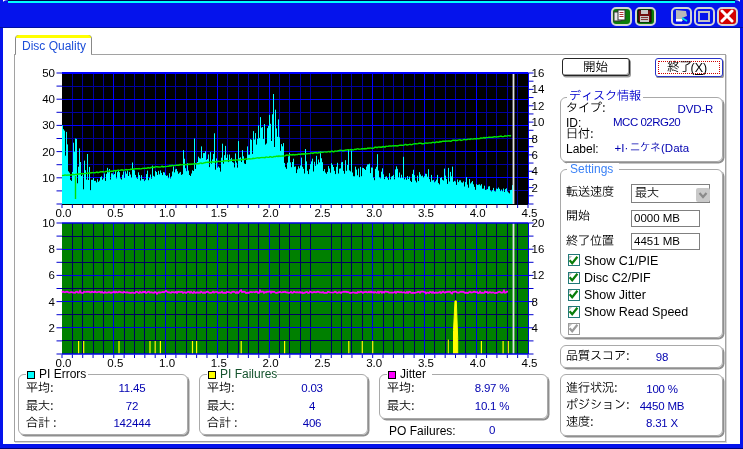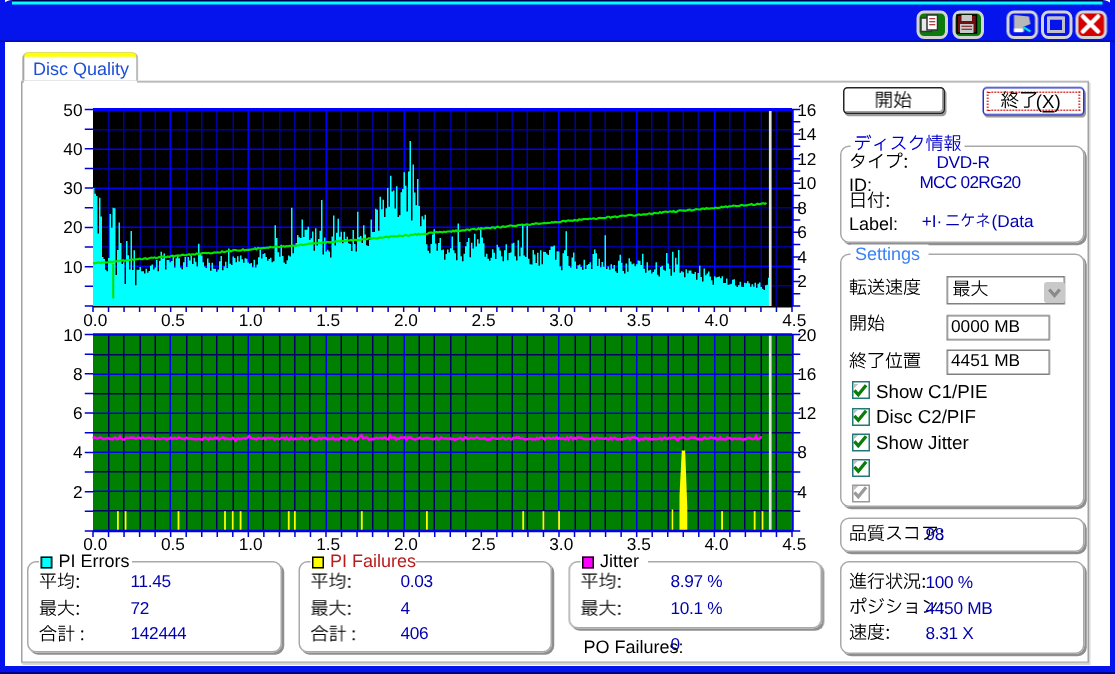--- a/index.html
+++ b/index.html
@@ -1,18 +1,18 @@
 <!DOCTYPE html>
 <html><head><meta charset="utf-8"><style>
 *{margin:0;padding:0;box-sizing:border-box}
 html,body{width:743px;height:449px;background:#fff;font-family:"Liberation Sans",sans-serif;overflow:hidden}
 body{transform:translateZ(0)}
 .abs,.val,.lat{transform:translateZ(0)}
 .abs{position:absolute}
-.val{position:absolute;font-size:11.5px;color:#0000B0;text-align:left;letter-spacing:-0.2px}
+.val{position:absolute;font-size:11.5px;color:#0000B0;text-align:center;letter-spacing:-0.2px}
 .lat{position:absolute;font-size:12px;color:#000}
 .gbox{position:absolute;border:1px solid #A9A9A9;border-radius:6px;background:transparent;box-shadow:1.5px 1.5px 0 #8F8F8F}
 .cb{position:absolute;width:12px;height:12px;background:#fff;border:1.5px solid #217878}
 </style></head><body>
 <div class="abs" style="left:0;top:0;width:743px;height:449px;background:#fff">
 <div class="abs" style="left:0;top:0;width:3px;height:449px;background:#0513EC"></div>
 <div class="abs" style="left:740px;top:0;width:3px;height:449px;background:#0513EC"></div>
 <div class="abs" style="left:0;top:444px;width:743px;height:4px;background:#0513EC"></div>
 <div class="abs" style="left:0;top:448px;width:743px;height:1px;background:#000080"></div>
 <div class="abs" style="left:0;top:0;width:743px;height:28px;background:#0513EC;border-radius:8px 8px 0 0"></div>
@@ -133,21 +133,21 @@
       <path transform="translate(0,9.8)" d="M1.7 -9.7H10.4V-6.3H1.7ZM9.6 -8.3V-9.1H2.4V-8.3ZM2.4 -7.7V-6.9H9.6V-7.7ZM0.6 -5.4H11.4V-4.8H5.7V0.9H5.0V-0.4Q3.1 -0.0 0.6 0.1L0.5 -0.5L1.7 -0.6V-4.8H0.6ZM2.4 -3.9H5.0V-4.8H2.4ZM10.8 -3.3Q10.3 -2.0 9.2 -0.9Q10.2 -0.2 11.4 0.2L11.1 0.9Q9.7 0.3 8.7 -0.4Q7.7 0.4 6.4 0.9L6.0 0.3Q7.3 -0.2 8.2 -0.9Q7.3 -1.6 6.7 -2.7L7.2 -3.0Q7.8 -2.1 8.7 -1.3Q9.6 -2.1 10.0 -3.2H6.2V-3.9H10.8ZM2.4 -2.4H5.0V-3.3H2.4ZM2.4 -0.7Q3.9 -0.8 5.0 -0.9V-1.8H2.4Z M18.3 -6.0Q18.4 -4.8 18.9 -3.8Q19.4 -2.8 20.5 -1.9Q21.6 -1.0 23.5 0.0L23.0 0.7Q21.3 -0.3 20.2 -1.1Q19.2 -2.0 18.6 -2.9Q18.1 -3.8 18.0 -5.0H17.9Q17.8 -3.8 17.2 -2.9Q16.7 -1.9 15.7 -1.1Q14.7 -0.3 13.0 0.7L12.5 0.0Q14.4 -1.0 15.4 -1.9Q16.5 -2.8 16.9 -3.8Q17.4 -4.8 17.5 -6.0H12.7V-6.7H17.5V-9.9H18.3V-6.7H23.3V-6.0Z M25.1 -5.8V-6.0Q25.1 -6.3 25.3 -6.5Q25.5 -6.6 25.8 -6.6Q26.2 -6.6 26.4 -6.5Q26.6 -6.3 26.6 -6.0V-5.8Q26.6 -5.5 26.4 -5.3Q26.2 -5.1 25.8 -5.1Q25.5 -5.1 25.3 -5.3Q25.1 -5.5 25.1 -5.8ZM25.1 -0.6V-0.7Q25.1 -1.0 25.3 -1.2Q25.5 -1.4 25.8 -1.4Q26.2 -1.4 26.4 -1.2Q26.6 -1.0 26.6 -0.7V-0.6Q26.6 -0.2 26.4 -0.0Q26.2 0.1 25.8 0.1Q25.5 0.1 25.3 -0.0Q25.1 -0.2 25.1 -0.6Z" fill="#000000"></path>
     </svg>
     <div class="val" style="left:87px;top:399.5px;width:90px">72</div>
     <svg style="position:absolute;left:26px;top:417.0px;overflow:visible" width="32" height="16">
       <path transform="translate(0,9.8)" d="M0.3 -6.0Q2.5 -7.0 3.7 -7.9Q4.9 -8.9 5.4 -10.0H6.4Q6.9 -8.9 8.1 -8.0Q9.4 -7.0 11.7 -5.9L11.3 -5.2Q8.8 -6.3 7.6 -7.4Q6.3 -8.5 5.9 -9.6H5.9Q5.5 -8.5 4.3 -7.4Q3.1 -6.3 0.7 -5.2ZM8.7 -5.7H3.3V-6.4H8.7ZM1.9 -4.1H10.1V0.8H9.3V0.2H2.7V0.8H1.9ZM2.7 -3.4V-0.5H9.3V-3.4Z M21.1 -6.3H23.6V-5.6H21.1V0.9H20.4V-5.6H18.0V-6.3H20.4V-10.0H21.1ZM13.2 -9.6H17.3V-9.0H13.2ZM17.7 -7.3H12.7V-7.9H17.7ZM13.3 -6.3H17.2V-5.6H13.3ZM17.2 -4.0H13.3V-4.6H17.2ZM14.0 0.9H13.3V-3.0H17.2V0.3H14.0ZM16.5 -2.3H14.0V-0.4H16.5Z M28.1 -5.8V-6.0Q28.1 -6.3 28.3 -6.5Q28.5 -6.6 28.8 -6.6Q29.2 -6.6 29.4 -6.5Q29.5 -6.3 29.5 -6.0V-5.8Q29.5 -5.5 29.4 -5.3Q29.2 -5.1 28.8 -5.1Q28.5 -5.1 28.3 -5.3Q28.1 -5.5 28.1 -5.8ZM28.1 -0.6V-0.7Q28.1 -1.0 28.3 -1.2Q28.5 -1.4 28.8 -1.4Q29.2 -1.4 29.4 -1.2Q29.5 -1.0 29.5 -0.7V-0.6Q29.5 -0.2 29.4 -0.0Q29.2 0.1 28.8 0.1Q28.5 0.1 28.3 -0.0Q28.1 -0.2 28.1 -0.6Z" fill="#000000"></path>
     </svg>
     <div class="val" style="left:87px;top:417.0px;width:90px">142444</div>
 <div class="gbox" style="left:199px;top:374px;width:169px;height:61px"></div>
     <div class="abs" style="left:207px;top:368px;width:70px;height:12px;background:#fff"></div>
     <div class="abs" style="left:208px;top:370.5px;width:8px;height:8px;background:#FFFF00;border:1px solid #000"></div>
-    <div class="abs" style="left:220px;top:367px;font-size:12px;color:#b91c1c">PI Failures</div>
+    <div class="abs" style="left:220px;top:367px;font-size:12px;color:#14532d">PI Failures</div>
     <svg style="position:absolute;left:207px;top:382px;overflow:visible" width="29" height="16">
       <path transform="translate(0,9.8)" d="M6.3 -4.2H11.4V-3.4H6.3V0.8H5.5V-3.4H0.6V-4.2H5.5V-8.6H1.0V-9.4H11.0V-8.6H6.3ZM7.8 -5.2Q8.3 -5.8 8.7 -6.6Q9.2 -7.4 9.5 -8.1L10.2 -7.7Q9.9 -7.0 9.4 -6.2Q8.9 -5.4 8.5 -4.8ZM2.4 -8.1Q2.8 -7.5 3.3 -6.7Q3.7 -5.9 4.1 -5.2L3.4 -4.9Q3.1 -5.5 2.6 -6.3Q2.1 -7.2 1.8 -7.7Z M23.1 -8.2V-6.7Q23.1 -5.4 23.0 -3.9Q22.9 -2.4 22.7 -1.3Q22.6 -0.3 22.1 0.2Q21.6 0.7 20.7 0.7H19.0L18.8 -0.0H20.6Q21.3 -0.0 21.5 -0.3Q21.8 -0.6 21.9 -1.3Q22.1 -2.3 22.2 -3.8Q22.2 -5.4 22.2 -6.7V-7.4H18.3Q17.7 -6.2 17.0 -5.3L16.4 -5.8Q17.1 -6.7 17.7 -7.8Q18.2 -9.0 18.6 -10.1L19.3 -9.9Q19.1 -9.1 18.7 -8.2ZM14.8 -2.0Q15.6 -2.2 16.4 -2.6L16.5 -1.9Q14.9 -1.2 12.7 -0.5L12.5 -1.2Q13.3 -1.4 14.1 -1.7V-6.0H12.6V-6.7H14.1V-10.0H14.8V-6.7H16.2V-6.0H14.8ZM17.7 -5.5H21.2V-4.7H17.7ZM21.4 -2.9Q20.5 -2.4 19.4 -2.0Q18.2 -1.5 17.3 -1.2L17.0 -2.0Q18.0 -2.2 19.1 -2.7Q20.2 -3.1 21.2 -3.6Z M25.1 -5.8V-6.0Q25.1 -6.3 25.3 -6.5Q25.5 -6.6 25.8 -6.6Q26.2 -6.6 26.4 -6.5Q26.6 -6.3 26.6 -6.0V-5.8Q26.6 -5.5 26.4 -5.3Q26.2 -5.1 25.8 -5.1Q25.5 -5.1 25.3 -5.3Q25.1 -5.5 25.1 -5.8ZM25.1 -0.6V-0.7Q25.1 -1.0 25.3 -1.2Q25.5 -1.4 25.8 -1.4Q26.2 -1.4 26.4 -1.2Q26.6 -1.0 26.6 -0.7V-0.6Q26.6 -0.2 26.4 -0.0Q26.2 0.1 25.8 0.1Q25.5 0.1 25.3 -0.0Q25.1 -0.2 25.1 -0.6Z" fill="#000000"></path>
     </svg>
     <div class="val" style="left:267px;top:382px;width:90px">0.03</div>
     <svg style="position:absolute;left:207px;top:399.5px;overflow:visible" width="29" height="16">
       <path transform="translate(0,9.8)" d="M1.7 -9.7H10.4V-6.3H1.7ZM9.6 -8.3V-9.1H2.4V-8.3ZM2.4 -7.7V-6.9H9.6V-7.7ZM0.6 -5.4H11.4V-4.8H5.7V0.9H5.0V-0.4Q3.1 -0.0 0.6 0.1L0.5 -0.5L1.7 -0.6V-4.8H0.6ZM2.4 -3.9H5.0V-4.8H2.4ZM10.8 -3.3Q10.3 -2.0 9.2 -0.9Q10.2 -0.2 11.4 0.2L11.1 0.9Q9.7 0.3 8.7 -0.4Q7.7 0.4 6.4 0.9L6.0 0.3Q7.3 -0.2 8.2 -0.9Q7.3 -1.6 6.7 -2.7L7.2 -3.0Q7.8 -2.1 8.7 -1.3Q9.6 -2.1 10.0 -3.2H6.2V-3.9H10.8ZM2.4 -2.4H5.0V-3.3H2.4ZM2.4 -0.7Q3.9 -0.8 5.0 -0.9V-1.8H2.4Z M18.3 -6.0Q18.4 -4.8 18.9 -3.8Q19.4 -2.8 20.5 -1.9Q21.6 -1.0 23.5 0.0L23.0 0.7Q21.3 -0.3 20.2 -1.1Q19.2 -2.0 18.6 -2.9Q18.1 -3.8 18.0 -5.0H17.9Q17.8 -3.8 17.2 -2.9Q16.7 -1.9 15.7 -1.1Q14.7 -0.3 13.0 0.7L12.5 0.0Q14.4 -1.0 15.4 -1.9Q16.5 -2.8 16.9 -3.8Q17.4 -4.8 17.5 -6.0H12.7V-6.7H17.5V-9.9H18.3V-6.7H23.3V-6.0Z M25.1 -5.8V-6.0Q25.1 -6.3 25.3 -6.5Q25.5 -6.6 25.8 -6.6Q26.2 -6.6 26.4 -6.5Q26.6 -6.3 26.6 -6.0V-5.8Q26.6 -5.5 26.4 -5.3Q26.2 -5.1 25.8 -5.1Q25.5 -5.1 25.3 -5.3Q25.1 -5.5 25.1 -5.8ZM25.1 -0.6V-0.7Q25.1 -1.0 25.3 -1.2Q25.5 -1.4 25.8 -1.4Q26.2 -1.4 26.4 -1.2Q26.6 -1.0 26.6 -0.7V-0.6Q26.6 -0.2 26.4 -0.0Q26.2 0.1 25.8 0.1Q25.5 0.1 25.3 -0.0Q25.1 -0.2 25.1 -0.6Z" fill="#000000"></path>
     </svg>
     <div class="val" style="left:267px;top:399.5px;width:90px">4</div>
     <svg style="position:absolute;left:207px;top:417.0px;overflow:visible" width="32" height="16">
       <path transform="translate(0,9.8)" d="M0.3 -6.0Q2.5 -7.0 3.7 -7.9Q4.9 -8.9 5.4 -10.0H6.4Q6.9 -8.9 8.1 -8.0Q9.4 -7.0 11.7 -5.9L11.3 -5.2Q8.8 -6.3 7.6 -7.4Q6.3 -8.5 5.9 -9.6H5.9Q5.5 -8.5 4.3 -7.4Q3.1 -6.3 0.7 -5.2ZM8.7 -5.7H3.3V-6.4H8.7ZM1.9 -4.1H10.1V0.8H9.3V0.2H2.7V0.8H1.9ZM2.7 -3.4V-0.5H9.3V-3.4Z M21.1 -6.3H23.6V-5.6H21.1V0.9H20.4V-5.6H18.0V-6.3H20.4V-10.0H21.1ZM13.2 -9.6H17.3V-9.0H13.2ZM17.7 -7.3H12.7V-7.9H17.7ZM13.3 -6.3H17.2V-5.6H13.3ZM17.2 -4.0H13.3V-4.6H17.2ZM14.0 0.9H13.3V-3.0H17.2V0.3H14.0ZM16.5 -2.3H14.0V-0.4H16.5Z M28.1 -5.8V-6.0Q28.1 -6.3 28.3 -6.5Q28.5 -6.6 28.8 -6.6Q29.2 -6.6 29.4 -6.5Q29.5 -6.3 29.5 -6.0V-5.8Q29.5 -5.5 29.4 -5.3Q29.2 -5.1 28.8 -5.1Q28.5 -5.1 28.3 -5.3Q28.1 -5.5 28.1 -5.8ZM28.1 -0.6V-0.7Q28.1 -1.0 28.3 -1.2Q28.5 -1.4 28.8 -1.4Q29.2 -1.4 29.4 -1.2Q29.5 -1.0 29.5 -0.7V-0.6Q29.5 -0.2 29.4 -0.0Q29.2 0.1 28.8 0.1Q28.5 0.1 28.3 -0.0Q28.1 -0.2 28.1 -0.6Z" fill="#000000"></path>
@@ -179,21 +179,21 @@
 <div class="abs" style="left:690.5px;top:60.5px;font-size:12.5px;color:#000">(X)</div>
 <div class="abs" style="left:694.5px;top:73.5px;width:8px;height:1px;background:#000"></div>
 <div class="gbox" style="left:560px;top:97px;width:163px;height:65px"></div>
 <div class="abs" style="left:567px;top:90px;width:76px;height:13px;background:#fff"></div>
 <svg style="position:absolute;left:569px;top:89.5px;overflow:visible" width="74" height="16">
       <path transform="translate(0,9.8)" d="M10.7 -10.1Q11.4 -9.1 11.8 -8.0L11.2 -7.7Q10.6 -8.9 10.1 -9.8ZM9.8 -7.2Q9.4 -8.2 8.7 -9.3L9.4 -9.6Q10.1 -8.4 10.5 -7.4ZM2.1 -8.9H8.6V-8.0H2.1ZM1.0 -5.1V-5.9H10.8V-5.1H6.5V-4.4Q6.5 -2.6 5.7 -1.4Q4.9 -0.3 3.2 0.4L2.7 -0.4Q4.3 -1.0 5.0 -1.9Q5.6 -2.8 5.6 -4.4V-5.1Z M21.6 -6.9Q20.4 -5.6 18.8 -4.6V0.7H17.9V-4.0Q16.2 -3.1 14.2 -2.3L13.8 -3.1Q15.9 -3.8 17.8 -5.0Q19.7 -6.1 21.0 -7.5Z M34.3 -0.0Q32.5 -1.8 30.6 -3.1Q29.7 -2.2 28.5 -1.4Q27.2 -0.6 25.8 -0.0L25.3 -0.8Q28.2 -1.9 30.0 -3.7Q31.8 -5.5 32.3 -7.8H26.2V-8.6H33.3Q33.3 -8.2 33.1 -7.5Q32.7 -5.5 31.2 -3.8Q33.1 -2.4 34.8 -0.7Z M46.3 -7.9Q46.1 -4.8 44.2 -2.7Q42.4 -0.6 39.3 0.3L38.9 -0.5Q41.7 -1.3 43.3 -3.0Q44.9 -4.7 45.3 -7.1H40.7Q40.2 -6.3 39.5 -5.7Q38.9 -5.0 38.0 -4.3L37.4 -5.0Q38.7 -5.9 39.6 -7.1Q40.5 -8.2 41.1 -9.6L41.9 -9.4Q41.6 -8.5 41.2 -7.9Z M56.0 -6.3H59.4V-5.7H51.9V-6.0L51.4 -5.8Q51.3 -6.7 51.0 -7.7L51.6 -8.0Q51.9 -7.2 52.0 -6.3H55.3V-7.2H52.4V-7.8H55.3V-8.7H52.1V-9.3H55.3V-10.1H56.0V-9.3H59.3V-8.7H56.0V-7.8H59.0V-7.2H56.0ZM50.7 0.9H50.0V-10.0H50.7ZM48.4 -4.4Q48.8 -5.8 48.9 -7.8L49.5 -7.7Q49.5 -5.7 49.0 -4.2ZM52.6 0.9V-4.9H58.7V0.1Q58.7 0.5 58.6 0.7Q58.4 0.8 58.0 0.8H56.0L55.8 0.2H58.0V-1.3H53.3V0.9ZM58.0 -3.4V-4.3H53.3V-3.4ZM53.3 -2.8V-1.9H58.0V-2.8Z M65.4 -8.1H63.5V-6.8H65.8V-6.1H60.5V-6.8H62.8V-8.1H60.9V-8.8H62.8V-10.0H63.5V-8.8H65.4ZM71.6 0.3 71.1 0.9Q70.2 0.1 69.4 -0.9Q68.6 0.2 67.7 0.9L67.2 0.3Q68.1 -0.4 68.9 -1.5Q68.0 -2.9 67.4 -4.4L68.1 -4.7Q68.6 -3.3 69.3 -2.2Q70.2 -3.6 70.4 -5.0H67.0V0.9H66.2V-9.6H71.1V-7.3Q71.1 -6.9 71.0 -6.8Q70.8 -6.6 70.4 -6.6H68.5L68.3 -7.2H70.4V-9.0H67.0V-5.7H71.2V-5.1Q71.1 -4.3 70.7 -3.3Q70.3 -2.4 69.8 -1.5Q70.6 -0.4 71.6 0.3ZM64.9 -5.7Q64.6 -4.7 64.3 -4.0H65.7V-3.3H63.5V-1.9H65.5V-1.2H63.5V0.9H62.8V-1.2H60.8V-1.9H62.8V-3.3H60.6V-4.0H63.6Q64.0 -4.9 64.2 -5.9ZM62.0 -5.9Q62.4 -5.3 62.6 -4.5L62.0 -4.2Q61.8 -4.9 61.4 -5.7Z" fill="#0000CC"></path>
     </svg>
 <svg style="position:absolute;left:566px;top:102px;overflow:visible" width="41" height="16">
       <path transform="translate(0,9.8)" d="M10.3 -8.0Q10.1 -4.8 8.2 -2.7Q6.4 -0.6 3.2 0.3L2.8 -0.5Q5.6 -1.2 7.2 -2.8Q5.8 -4.0 4.3 -4.9L4.9 -5.6Q6.4 -4.6 7.8 -3.5Q9.0 -5.0 9.4 -7.2H4.6Q4.1 -6.3 3.4 -5.7Q2.8 -5.0 1.9 -4.3L1.3 -5.0Q3.8 -6.8 5.0 -9.6L5.8 -9.4Q5.5 -8.7 5.1 -8.0Z M22.4 -8.7Q21.0 -7.2 19.0 -6.0V0.4H18.1V-5.4Q16.0 -4.1 13.5 -3.3L13.2 -4.1Q15.6 -4.9 17.9 -6.3Q20.2 -7.6 21.8 -9.3Z M35.7 -8.7Q35.7 -8.1 35.3 -7.7Q34.8 -7.3 34.2 -7.3Q33.9 -7.3 33.6 -7.4Q33.4 -4.3 31.9 -2.4Q30.4 -0.6 27.4 0.3L27.1 -0.6Q28.9 -1.2 30.1 -2.1Q31.3 -3.0 32.0 -4.3Q32.6 -5.7 32.7 -7.6H25.3V-8.4H32.7Q32.7 -8.6 32.7 -8.7Q32.7 -9.4 33.1 -9.8Q33.5 -10.2 34.2 -10.2Q34.8 -10.2 35.3 -9.8Q35.7 -9.4 35.7 -8.7ZM35.0 -8.8Q35.0 -9.2 34.8 -9.4Q34.6 -9.6 34.2 -9.6Q33.8 -9.6 33.5 -9.4Q33.3 -9.2 33.3 -8.8V-8.7Q33.3 -8.3 33.5 -8.1Q33.8 -7.9 34.2 -7.9Q34.6 -7.9 34.8 -8.1Q35.0 -8.3 35.0 -8.7Z M37.1 -5.8V-6.0Q37.1 -6.3 37.3 -6.5Q37.5 -6.6 37.8 -6.6Q38.2 -6.6 38.4 -6.5Q38.6 -6.3 38.6 -6.0V-5.8Q38.6 -5.5 38.4 -5.3Q38.2 -5.1 37.8 -5.1Q37.5 -5.1 37.3 -5.3Q37.1 -5.5 37.1 -5.8ZM37.1 -0.6V-0.7Q37.1 -1.0 37.3 -1.2Q37.5 -1.4 37.8 -1.4Q38.2 -1.4 38.4 -1.2Q38.6 -1.0 38.6 -0.7V-0.6Q38.6 -0.2 38.4 -0.0Q38.2 0.1 37.8 0.1Q37.5 0.1 37.3 -0.0Q37.1 -0.2 37.1 -0.6Z" fill="#000000"></path>
     </svg>
-<div class="val" style="left:592px;top:103px;width:100px;text-align:center">DVD-R</div>
+<div class="val" style="left:613px;top:103px;width:100px;text-align:right">DVD-R</div>
 <div class="lat" style="left:566px;top:116px">ID:</div>
 <div class="val" style="left:613px;top:116px;width:100px;text-align:left;letter-spacing:-0.5px">MCC 02RG20</div>
 <svg style="position:absolute;left:566px;top:128px;overflow:visible" width="29" height="16">
       <path transform="translate(0,9.8)" d="M1.8 0.8V-9.4H10.2V0.8H9.4V-0.2H2.6V0.8ZM9.4 -5.2V-8.7H2.6V-5.2ZM2.6 -4.5V-0.9H9.4V-4.5Z M16.2 -9.9Q15.8 -8.3 15.1 -7.0V0.9H14.3V-5.7Q13.6 -4.7 12.8 -4.1L12.4 -4.8Q13.5 -5.8 14.3 -7.1Q15.0 -8.4 15.5 -10.1ZM23.4 -7.7V-6.9H21.7V-0.1Q21.7 0.3 21.5 0.5Q21.3 0.7 20.9 0.7H18.6L18.4 -0.0H20.9V-6.9H15.9V-7.7H20.9V-10.0H21.7V-7.7ZM18.4 -2.2Q17.6 -3.9 16.5 -5.2L17.1 -5.7Q18.1 -4.4 19.1 -2.6Z M25.1 -5.8V-6.0Q25.1 -6.3 25.3 -6.5Q25.5 -6.6 25.8 -6.6Q26.2 -6.6 26.4 -6.5Q26.6 -6.3 26.6 -6.0V-5.8Q26.6 -5.5 26.4 -5.3Q26.2 -5.1 25.8 -5.1Q25.5 -5.1 25.3 -5.3Q25.1 -5.5 25.1 -5.8ZM25.1 -0.6V-0.7Q25.1 -1.0 25.3 -1.2Q25.5 -1.4 25.8 -1.4Q26.2 -1.4 26.4 -1.2Q26.6 -1.0 26.6 -0.7V-0.6Q26.6 -0.2 26.4 -0.0Q26.2 0.1 25.8 0.1Q25.5 0.1 25.3 -0.0Q25.1 -0.2 25.1 -0.6Z" fill="#000000"></path>
     </svg>
 <div class="lat" style="left:566px;top:142px">Label:</div>
 <div class="abs" style="left:614.5px;top:142px;font-size:11.5px;color:#0000B0">+I·</div>
 <svg style="position:absolute;left:630px;top:141.5px;overflow:visible" width="32" height="14">
       <path transform="translate(0,9.0) scale(0.92,1)" d="M9.2 -6.7H1.8V-7.5H9.2ZM10.0 -0.8H1.0V-1.6H10.0Z M21.0 -6.6V-5.9H18.1V-5.0Q18.1 -3.7 17.8 -2.7Q17.4 -1.7 16.7 -1.0Q15.9 -0.3 14.7 0.2L14.3 -0.5Q15.4 -1.0 16.1 -1.6Q16.7 -2.2 17.0 -3.0Q17.3 -3.8 17.3 -5.0V-5.9H14.3Q13.6 -4.7 12.5 -3.7L11.9 -4.3Q12.9 -5.2 13.7 -6.4Q14.5 -7.5 14.9 -8.9L15.7 -8.7Q15.3 -7.5 14.8 -6.6Z M31.1 -6.5Q30.1 -4.9 27.8 -3.7V0.4H27.0V-3.3Q25.3 -2.5 23.2 -2.0L22.9 -2.7Q25.3 -3.2 27.2 -4.2Q29.1 -5.2 30.2 -6.5H23.8V-7.2H27.0V-8.8H27.8V-7.2H31.1ZM29.1 -3.7Q30.7 -3.2 32.2 -2.5L31.9 -1.8Q30.4 -2.5 28.8 -3.0Z" fill="#0000B0"></path>
     </svg>
@@ -242,20 +242,21 @@
         <path d="M1.6 5.2 L4.2 8.2 L9.4 1.8" fill="none" stroke="#0A7D0A" stroke-width="2.2"></path>
       </svg>
     </div>
 <div class="lat" style="left:584px;top:288.0px;font-size:12.5px">Show Jitter</div>
 <div class="cb" style="left:567.5px;top:305.5px">
       <svg width="11" height="11" style="position:absolute;left:-0.5px;top:-0.5px">
         <path d="M1 1 L4.2 1 L1 4.2 Z" fill="#C0C0C0"></path>
         <path d="M1.6 5.2 L4.2 8.2 L9.4 1.8" fill="none" stroke="#0A7D0A" stroke-width="2.2"></path>
       </svg>
     </div>
+<div class="lat" style="left:584px;top:305.0px;font-size:12.5px">Show Read Speed</div>
 <div class="cb" style="left:567.5px;top:322.5px;border-color:#9A9A9A">
       <svg width="11" height="11" style="position:absolute;left:-0.5px;top:-0.5px">
         <path d="M1 1 L4.2 1 L1 4.2 Z" fill="#C0C0C0"></path>
         <path d="M1.6 5.2 L4.2 8.2 L9.4 1.8" fill="none" stroke="#9A9A9A" stroke-width="2.2"></path>
       </svg>
     </div>
 <div class="gbox" style="left:560px;top:344.5px;width:163px;height:23.5px"></div>
 <svg style="position:absolute;left:566px;top:350px;overflow:visible" width="65" height="16">
       <path transform="translate(0,9.8)" d="M2.4 -9.6H9.6V-5.7H2.4ZM3.1 -8.9V-6.4H8.9V-8.9ZM0.9 -4.5H5.3V0.9H4.5V0.1H1.6V0.9H0.9ZM6.5 -4.5H11.1V0.9H10.4V0.1H7.3V0.9H6.5ZM1.6 -3.9V-0.6H4.5V-3.9ZM7.3 -3.9V-0.6H10.4V-3.9Z M17.7 -6.3Q18.2 -6.9 18.3 -7.6Q18.5 -8.3 18.5 -9.6Q19.9 -9.6 20.9 -9.7Q22.0 -9.8 22.8 -10.0L23.1 -9.4Q22.3 -9.2 21.3 -9.1Q20.4 -9.0 19.2 -9.0Q19.2 -8.5 19.1 -8.2H23.4V-7.6H21.6V-6.0H20.9V-7.6H19.0Q18.8 -6.6 18.3 -5.8ZM13.8 -7.6Q13.6 -6.4 13.0 -5.5L12.4 -6.0Q12.9 -6.7 13.1 -7.4Q13.2 -8.1 13.2 -9.5Q16.0 -9.6 17.5 -10.0L17.9 -9.4Q17.0 -9.2 16.1 -9.1Q15.1 -9.0 13.9 -8.9Q13.9 -8.7 13.9 -8.2H17.9V-7.6H16.3V-6.0H15.6V-7.6ZM22.1 -0.8H13.9V-5.7H22.1ZM21.3 -4.3V-5.1H14.6V-4.3ZM14.6 -3.7V-2.8H21.3V-3.7ZM14.6 -2.3V-1.4H21.3V-2.3ZM12.6 0.4Q14.8 0.0 16.3 -0.6L16.7 -0.1Q15.2 0.6 12.9 1.0ZM19.5 -0.6Q21.5 -0.2 23.4 0.4L23.0 1.0Q21.1 0.3 19.2 -0.1Z M34.3 -0.0Q32.5 -1.8 30.6 -3.1Q29.7 -2.2 28.5 -1.4Q27.2 -0.6 25.8 -0.0L25.3 -0.8Q28.2 -1.9 30.0 -3.7Q31.8 -5.5 32.3 -7.8H26.2V-8.6H33.3Q33.3 -8.2 33.1 -7.5Q32.7 -5.5 31.2 -3.8Q33.1 -2.4 34.8 -0.7Z M45.9 0.0H45.1V-1.0H37.6V-1.8H45.1V-7.5H37.8V-8.4H45.9Z M54.5 -4.7Q55.7 -5.3 56.6 -6.1Q57.4 -6.9 57.8 -7.8H49.4V-8.7H58.7V-7.9Q58.3 -6.7 57.3 -5.7Q56.4 -4.7 55.1 -4.0ZM49.9 -0.6Q51.1 -1.0 51.8 -1.6Q52.5 -2.1 52.9 -2.9Q53.2 -3.7 53.2 -4.8V-6.5H54.1V-4.8Q54.1 -3.5 53.7 -2.5Q53.3 -1.6 52.5 -1.0Q51.7 -0.3 50.4 0.2Z M61.1 -5.8V-6.0Q61.1 -6.3 61.3 -6.5Q61.5 -6.6 61.8 -6.6Q62.2 -6.6 62.4 -6.5Q62.6 -6.3 62.6 -6.0V-5.8Q62.6 -5.5 62.4 -5.3Q62.2 -5.1 61.8 -5.1Q61.5 -5.1 61.3 -5.3Q61.1 -5.5 61.1 -5.8ZM61.1 -0.6V-0.7Q61.1 -1.0 61.3 -1.2Q61.5 -1.4 61.8 -1.4Q62.2 -1.4 62.4 -1.2Q62.6 -1.0 62.6 -0.7V-0.6Q62.6 -0.2 62.4 -0.0Q62.2 0.1 61.8 0.1Q61.5 0.1 61.3 -0.0Q61.1 -0.2 61.1 -0.6Z" fill="#000000"></path>
     </svg>

